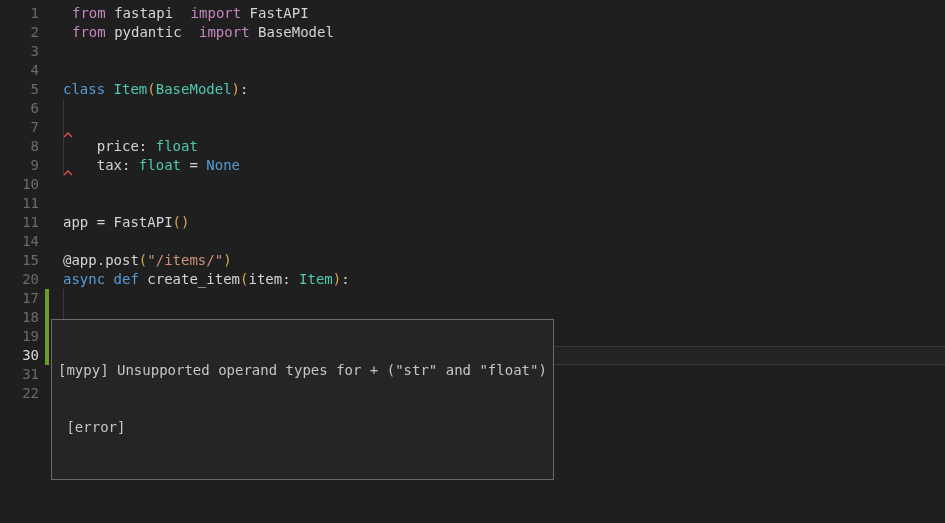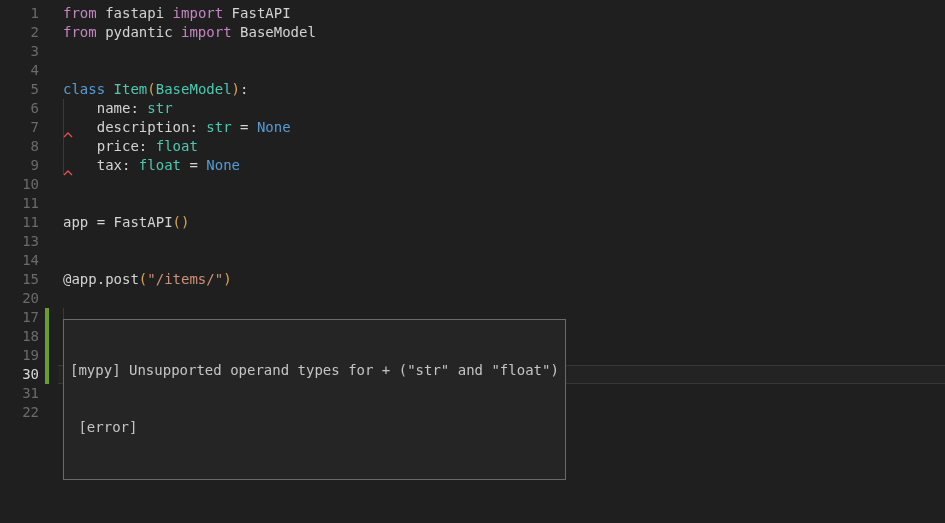--- a/index.html
+++ b/index.html
@@ -86,30 +86,30 @@
     white-space: pre;
     color: var(--txt);
     z-index: 3;
   }
   .caret {
     position: absolute;
     left: 63px;
     top: 14px;
     z-index: 4;
   }
-  .tok-kw   { color: var(--kw); }
+  .tok-kw   { color: var(--kw); margin-left: 9px; }
   .tok-ctrl { color: var(--ctrl); }
   .tok-type { color: var(--type); }
   .tok-txt  { color: var(--txt); }
   .tok-attr { color: var(--attr); }
   .tok-str  { color: var(--str); }
   .tok-brk  { color: var(--brk); }
   .tooltip {
     position: absolute;
-    left: 63px;
+    left: 51px;
     top: 319px;
     width: 489px;
     background: var(--tooltip-bg);
     border: 1px solid var(--tooltip-border);
     color: var(--tooltip-text);
     padding: 3px 6px 4px 6px;
     white-space: pre;
     z-index: 10;
     font-size: 14px;
     line-height: 19px;
@@ -136,26 +136,24 @@
         <span class="num">4</span>
         <span class="code"></span>
       </div>
       <div class="line">
         <span class="num">5</span>
         <span class="code"><span class="tok-ctrl">class </span><span class="tok-type">Item</span><span class="tok-brk">(</span><span class="tok-type">BaseModel</span><span class="tok-brk">)</span><span class="tok-txt">:</span></span>
       </div>
       <div class="line">
         <span class="num">6</span>
         <span class="guide"></span>
-        <span class="code"><span class="tok-txt">    name: </span><span class="tok-type">str</span></span>
       </div>
       <div class="line">
         <span class="num">7</span>
         <span class="guide"></span>
-        <span class="code"><span class="tok-txt">    description: </span><span class="tok-type">str</span><span class="tok-txt"> = </span><span class="tok-ctrl">None</span></span>
         <svg width="10" height="6" class="caret">
           <path d="M1,5 L5,1 L9,5" fill="none" stroke="#e0524b" stroke-width="1.3"></path>
         </svg>
       </div>
       <div class="line">
         <span class="num">8</span>
         <span class="guide"></span>
         <span class="code"><span class="tok-txt">    price: </span><span class="tok-type">float</span></span>
       </div>
       <div class="line">
@@ -172,33 +170,30 @@
       </div>
       <div class="line">
         <span class="num">11</span>
         <span class="code"></span>
       </div>
       <div class="line">
         <span class="num">11</span>
         <span class="code"><span class="tok-txt">app = FastAPI</span><span class="tok-brk">()</span></span>
       </div>
       <div class="line">
-        <span class="num">13</span>
-        <span class="code"></span>
-      </div>
-      <div class="line">
         <span class="num">14</span>
         <span class="code"></span>
       </div>
       <div class="line">
         <span class="num">15</span>
         <span class="code"><span class="tok-txt">@app.post</span><span class="tok-brk">(</span><span class="tok-str">"/items/"</span><span class="tok-brk">)</span></span>
       </div>
       <div class="line">
         <span class="num">20</span>
+        <span class="code"><span class="tok-ctrl">async def </span><span class="tok-txt">create_item</span><span class="tok-brk">(</span><span class="tok-txt">item: </span><span class="tok-type">Item</span><span class="tok-brk">)</span><span class="tok-txt">:</span></span>
       </div>
       <div class="line">
         <span class="num">17</span>
         <span class="git"></span>
         <span class="guide"></span>
         <span class="code"></span>
       </div>
       <div class="line">
         <span class="num">18</span>
         <span class="git"></span>

